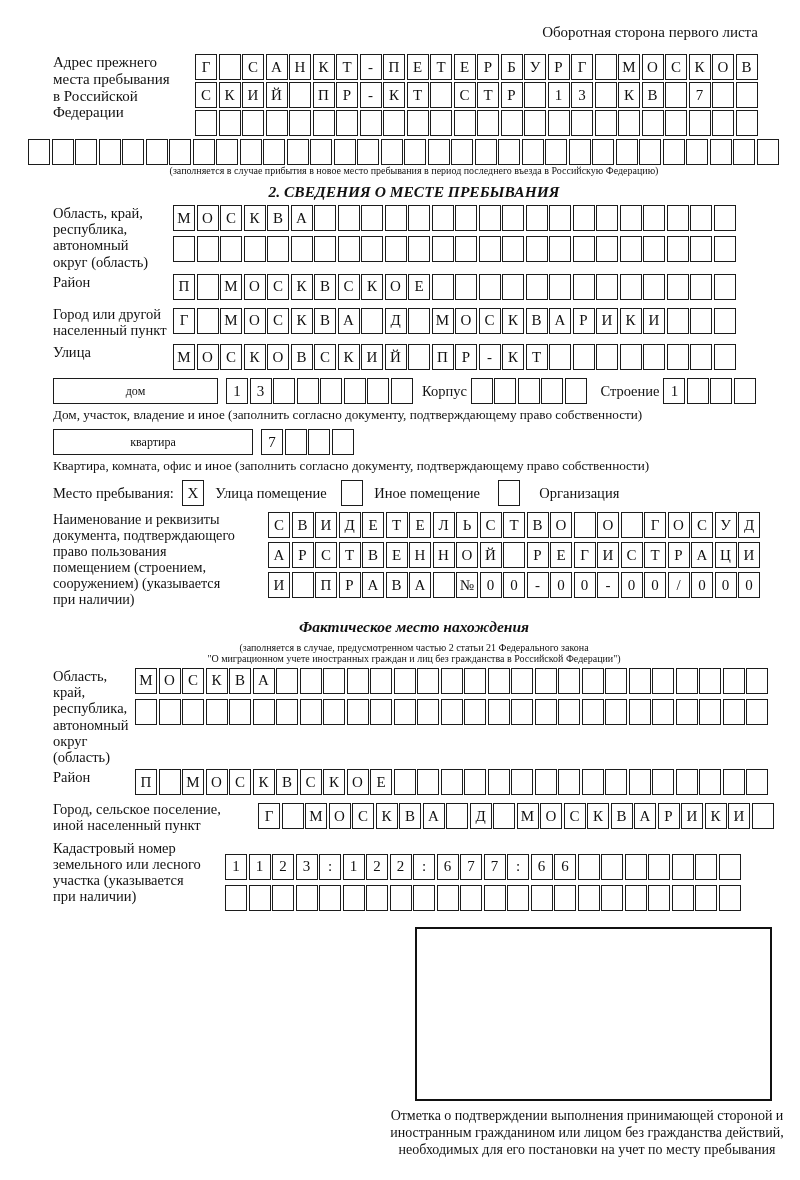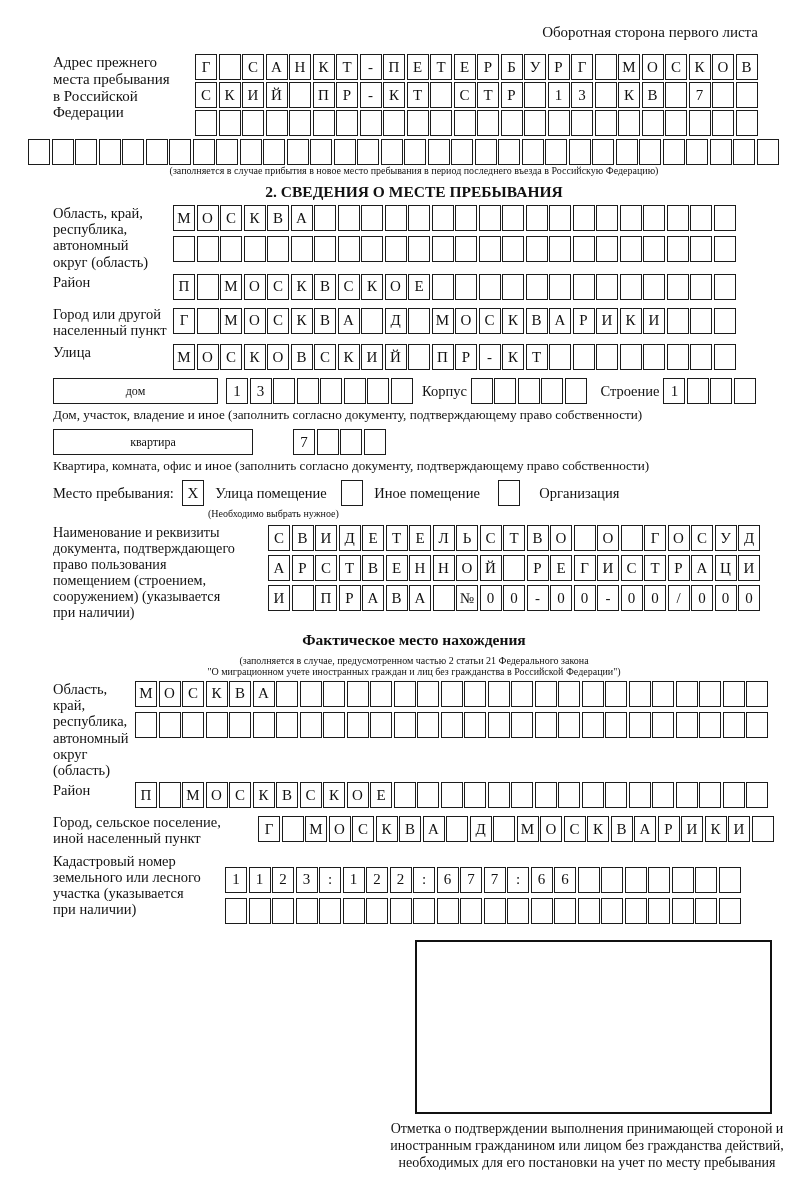--- a/index.html
+++ b/index.html
@@ -24,21 +24,21 @@
     font-size:15px;line-height:1;
   }
   .widebox{
     box-sizing:border-box;height:26px;border:1.6px solid #1c1c1c;
     display:flex;align-items:center;justify-content:center;
     font-size:12px;flex:0 0 auto;background:#fff;
   }
   .caption{font-size:13.2px;margin-top:3px;}
   .center{text-align:center;}
   .bold{font-weight:bold;}
-  .sec-title{font-size:15.5px;margin-top:7px;}
+  .sec-title{font-size:15.5px;margin-top:7px;font-style:italic;}
   .note{font-size:10px;}
   .b1{display:flex;margin-top:13px;}
   .b1 .flabel{width:142px;font-size:15px;}
   .fullrow{margin-left:8px;margin-top:3px;}
   .mesto-row{display:flex;align-items:center;margin-top:6px;font-size:14.5px;}
   .mesto-row .cellrow{margin:0 10px;}
   .stamp-box{
     box-sizing:border-box;width:357px;height:174px;
     border:2px solid #111;margin-left:362px;margin-top:16px;background:#fff;
   }
@@ -356,21 +356,21 @@
       <div class="flabel" style="margin:0 4px 0 12px;">Строение</div>
       <div class="cellrow">
           <span class="cell filled">1</span>
           <span class="cell"></span>
           <span class="cell"></span>
           <span class="cell"></span>
         </div>
     </div>
     <div class="caption">Дом, участок, владение и иное (заполнить согласно документу, подтверждающему право собственности)</div>
 
-    <div class="field-row mt6" style="align-items:center;gap:32px;">
+    <div class="field-row mt6" style="align-items:center;">
       <div class="widebox" style="width:200px;margin-right:8px;">квартира</div>
       <div class="cellrow">
           <span class="cell filled">7</span>
           <span class="cell"></span>
           <span class="cell"></span>
           <span class="cell"></span>
         </div>
     </div>
     <div class="caption">Квартира, комната, офис и иное (заполнить согласно документу, подтверждающему право собственности)</div>
 
@@ -382,21 +382,20 @@
       <span>Улица помещение</span>
       <span class="cellrow" style="margin-left:14px;">
           <span class="cell"></span>
         </span>
       <span>Иное помещение</span>
       <span class="cellrow" style="margin-left:18px;">
           <span class="cell"></span>
         </span>
       <span style="margin-left:8px;">Организация</span>
     </div>
-    <div class="note" style="margin-left:155px;margin-top:2px;">(Необходимо выбрать нужное)</div>
 
     <div class="field-row mt6">
       <div class="flabel ml" style="width:215px;font-size:14.2px;">Наименование и реквизиты
 документа, подтверждающего
 право пользования
 помещением (строением,
 сооружением) (указывается
 при наличии)</div>
       <div class="rows" style="gap:4px;">
         <div class="cellrow">

